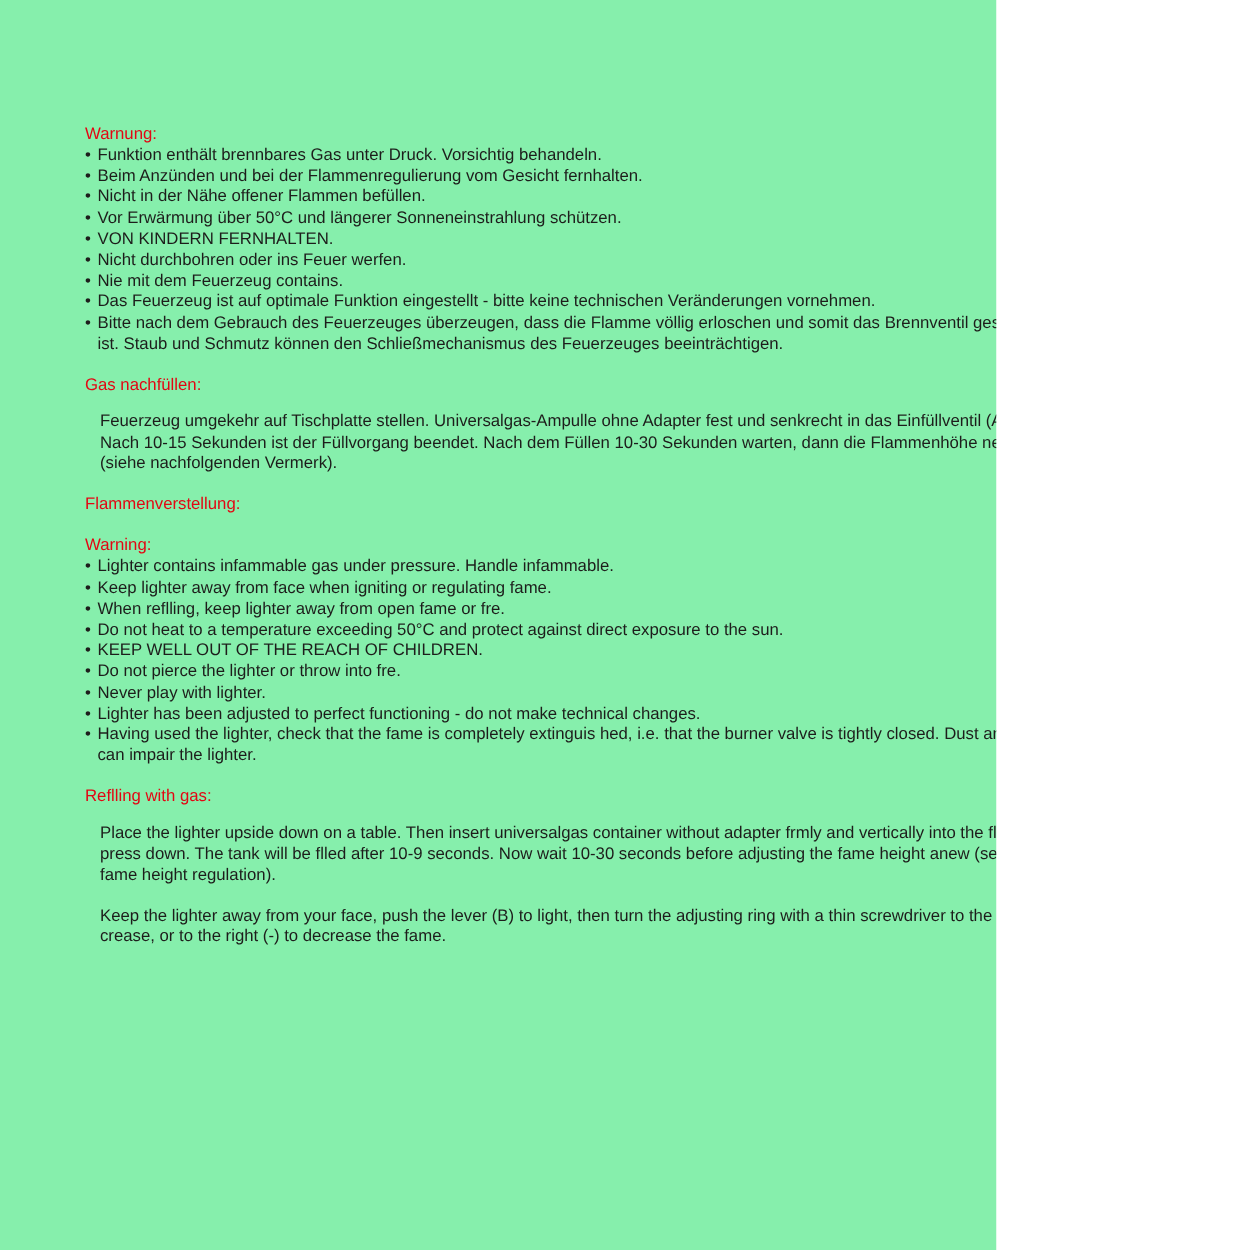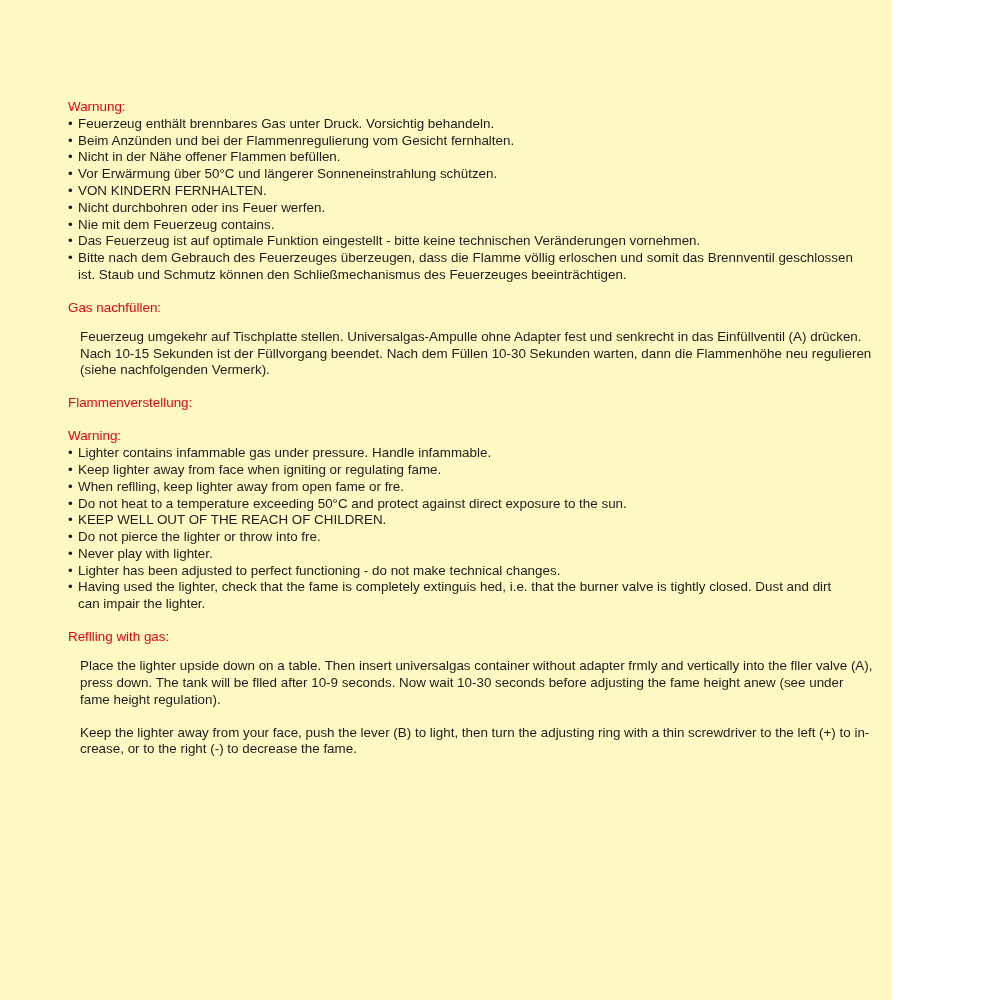--- a/index.html
+++ b/index.html
@@ -2,23 +2,23 @@
 <html><head>
 <meta charset="utf-8">
 <style>
   html, body {
     margin: 0;
     padding: 0;
     background: #ffffff;
   }
   .page {
     position: relative;
-    width: 892px;
+    width: 797px;
     height: 1000px;
-    background: #fef9c3;
+    background: #86efac;
     overflow: hidden;
     font-family: "Liberation Sans", "DejaVu Sans", sans-serif;
     font-size: 13.4px;
     line-height: 16.8px;
     color: #1d1d1b;
     -webkit-font-smoothing: antialiased;
   }
   .content {
     position: absolute;
     left: 68px;
@@ -64,21 +64,21 @@
 </head>
 <body>
 
 <div class="page">
   <main class="content" id="sections-root">
   <section class="section">
     <h2 class="heading">Warnung:</h2>
     <ul class="bullets">
   <li class="item">
     <span class="bullet">•</span>
-    <span class="item-text">Feuerzeug enthält brennbares Gas unter Druck. Vorsichtig behandeln.</span>
+    <span class="item-text">Funktion enthält brennbares Gas unter Druck. Vorsichtig behandeln.</span>
   </li>
 
   <li class="item">
     <span class="bullet">•</span>
     <span class="item-text">Beim Anzünden und bei der Flammenregulierung vom Gesicht fernhalten.</span>
   </li>
 
   <li class="item">
     <span class="bullet">•</span>
     <span class="item-text">Nicht in der Nähe offener Flammen befüllen.</span>

